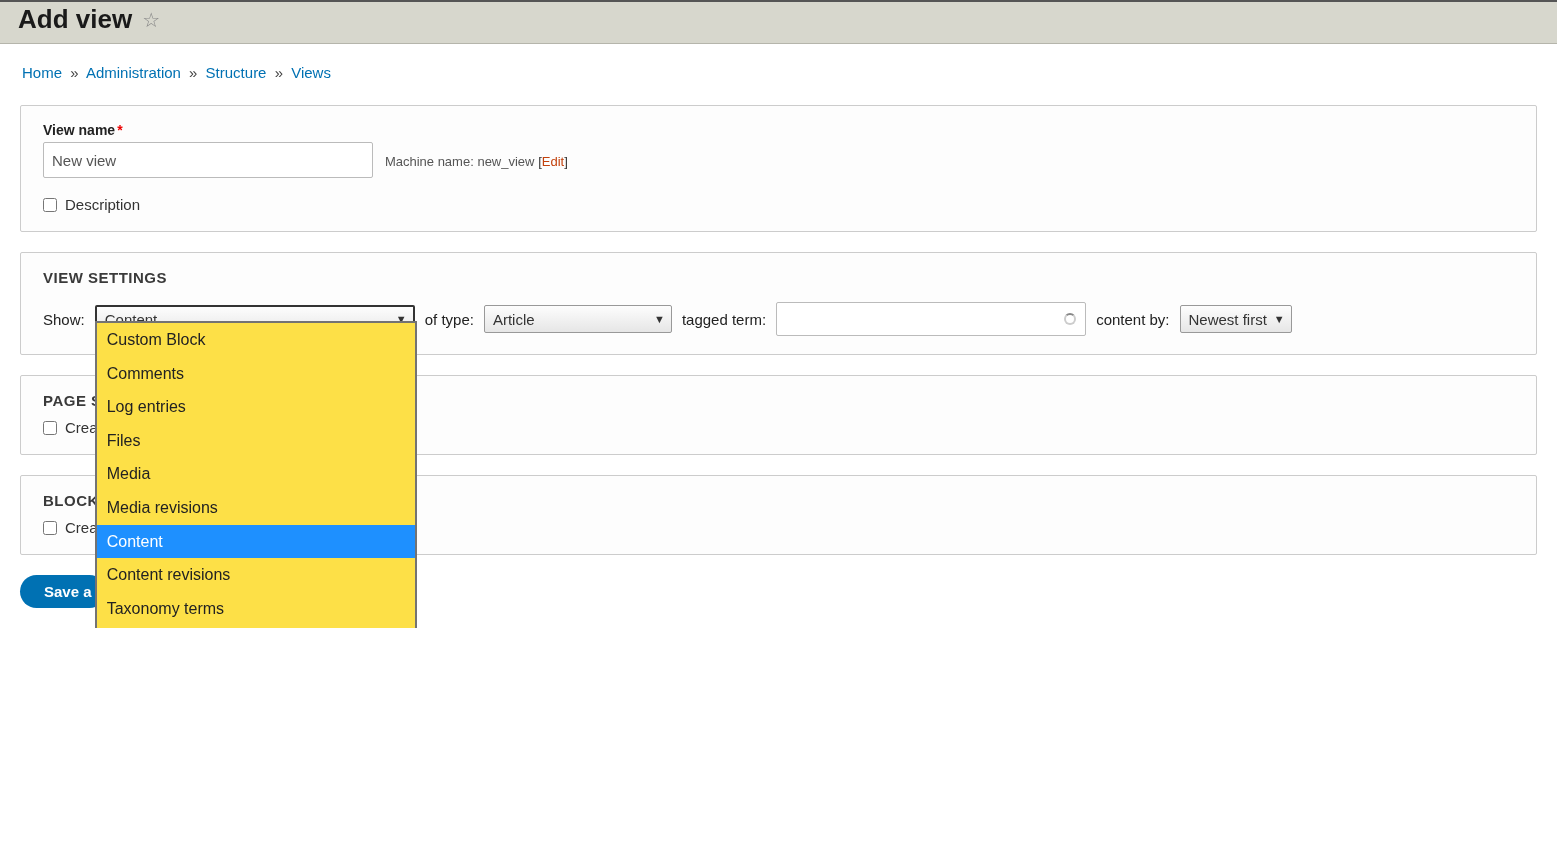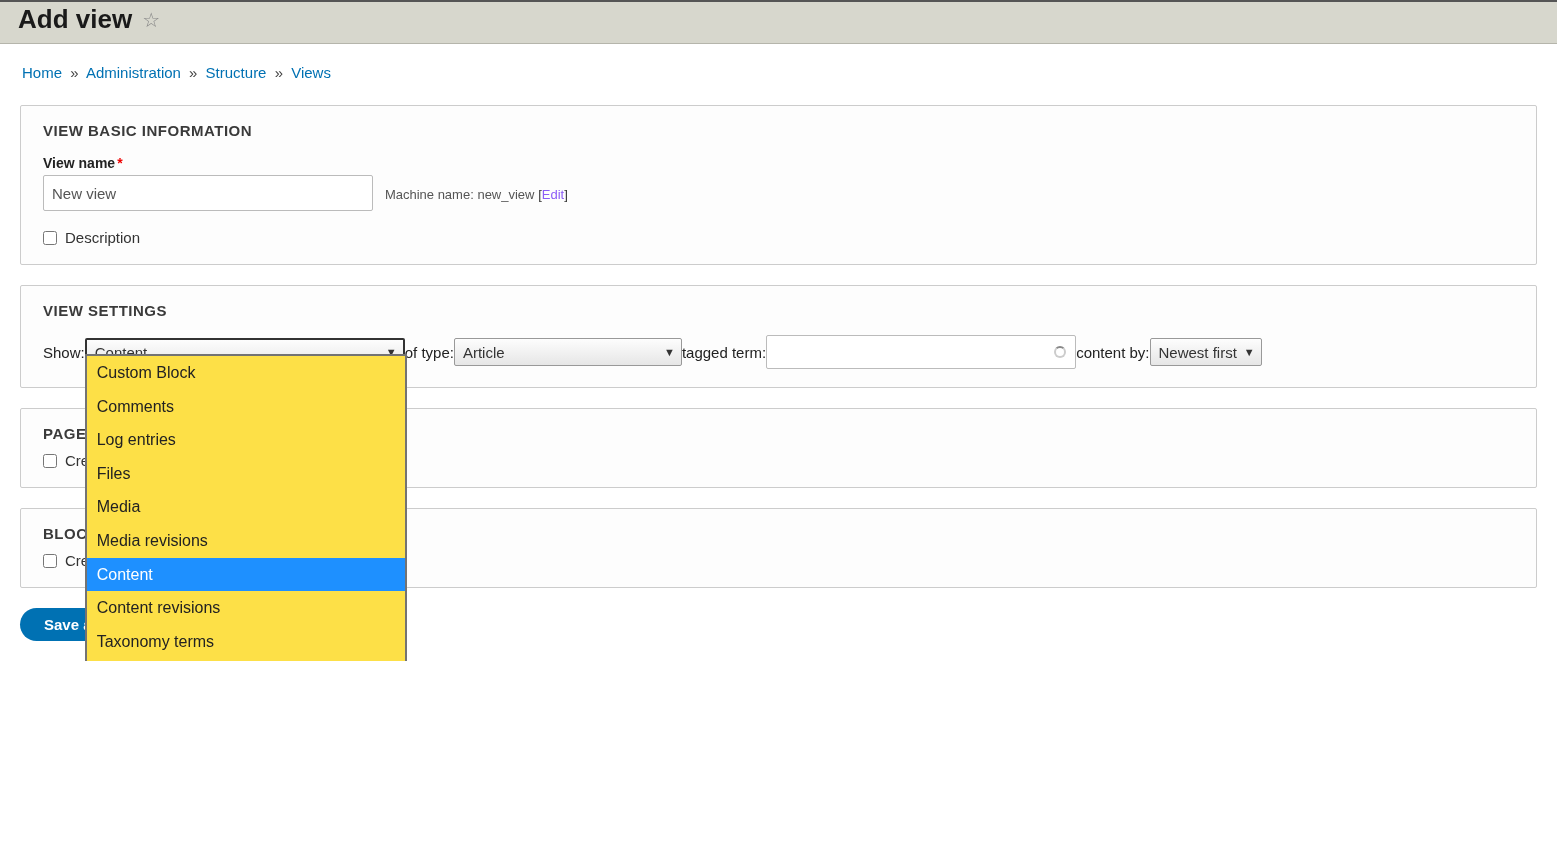--- a/index.html
+++ b/index.html
@@ -84,39 +84,40 @@
     background: #fff;
   }
   .machine-line {
     display: inline-block;
     margin-left: 8px;
     font-size: 13px;
     color: #555;
     vertical-align: middle;
   }
   .machine-line .edit-link {
-    color: #8b5cf6;
+    color: #c2410c;
     cursor: pointer;
   }
   .machine-line .bracket { color: #333; }
   .checkbox-row {
     display: flex;
     align-items: center;
     margin-top: 18px;
     font-size: 15px;
     color: #333;
   }
   .checkbox-row input[type="checkbox"] {
     margin: 0 8px 0 0;
     width: 14px; height: 14px;
   }
   
   .settings-row {
     display: flex;
     align-items: center;
+    gap: 10px;
     font-size: 15px;
     color: #333;
     position: relative;
   }
   .settings-row label {
     color: #222;
   }
   .select {
     display: inline-flex;
     align-items: center;
@@ -128,21 +129,21 @@
     font-size: 15px;
     height: 28px;
     cursor: pointer;
     position: relative;
   }
   .select-show {
     width: 320px;
     border: 2px solid #333;
     background: linear-gradient(#fdfdfd, #e8e8e8);
   }
-  .select-type { width: 228px; }
+  .select-type { width: 188px; }
   .select-sorted { width: 112px; }
   .select .arrow {
     font-size: 11px;
     color: #333;
     margin-left: 6px;
   }
   .text-input-tag {
     border: 1px solid #bbb;
     border-radius: 2px;
     height: 34px;
@@ -238,21 +239,20 @@
     <a href="#">Administration</a>
     <span class="sep">»</span>
     <a href="#">Structure</a>
     <span class="sep">»</span>
     <a href="#">Views</a>
   </div>
 
   
   <fieldset class="section">
     <div class="section-inner">
-      <div class="section-title">VIEW BASIC INFORMATION</div>
       <label class="field-label">
         <span>View name</span><span class="required">*</span>
       </label>
       <input type="text" class="text-input" value="New view" style="">
       <span class="machine-line">
         <span>Machine name:</span>
         <span>new_view</span>
         <span class="bracket"> [</span><span class="edit-link">Edit</span><span class="bracket">]</span>
       </span>
       <div class="checkbox-row">

